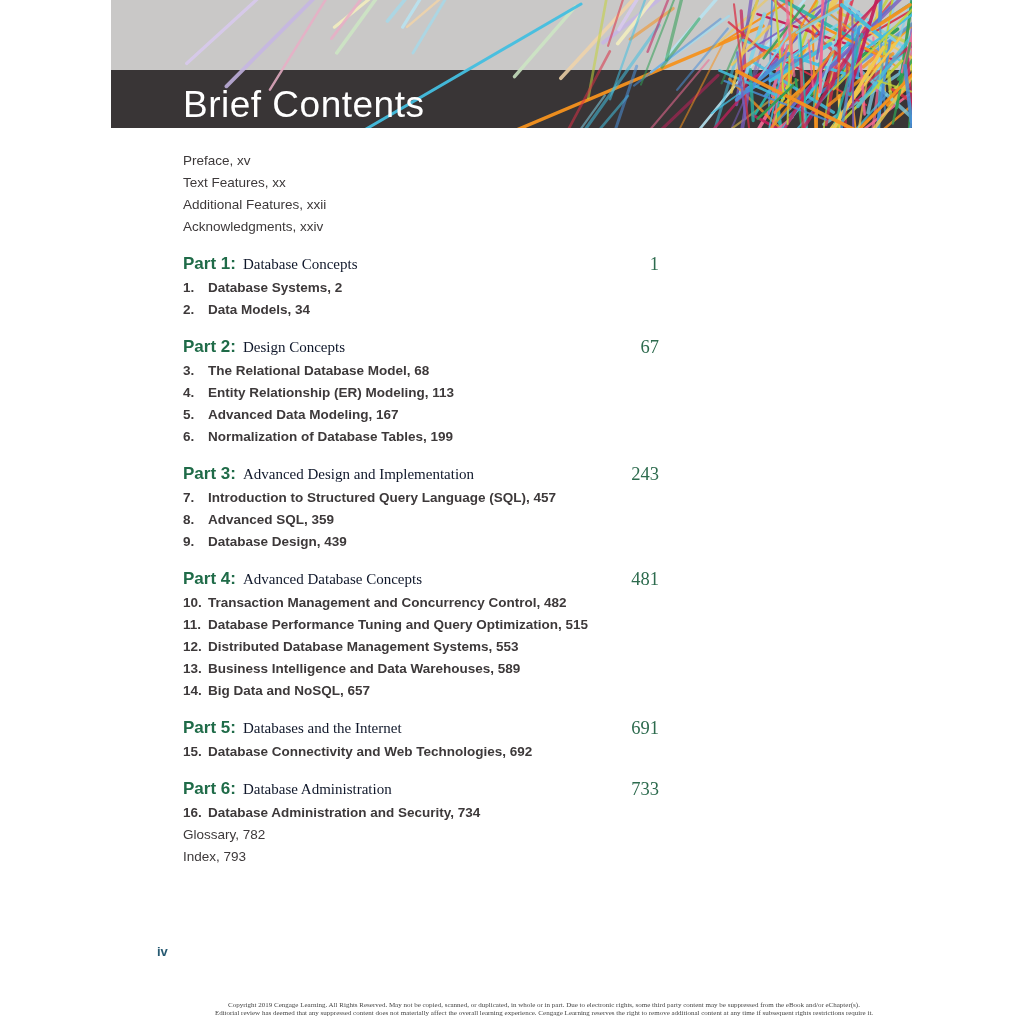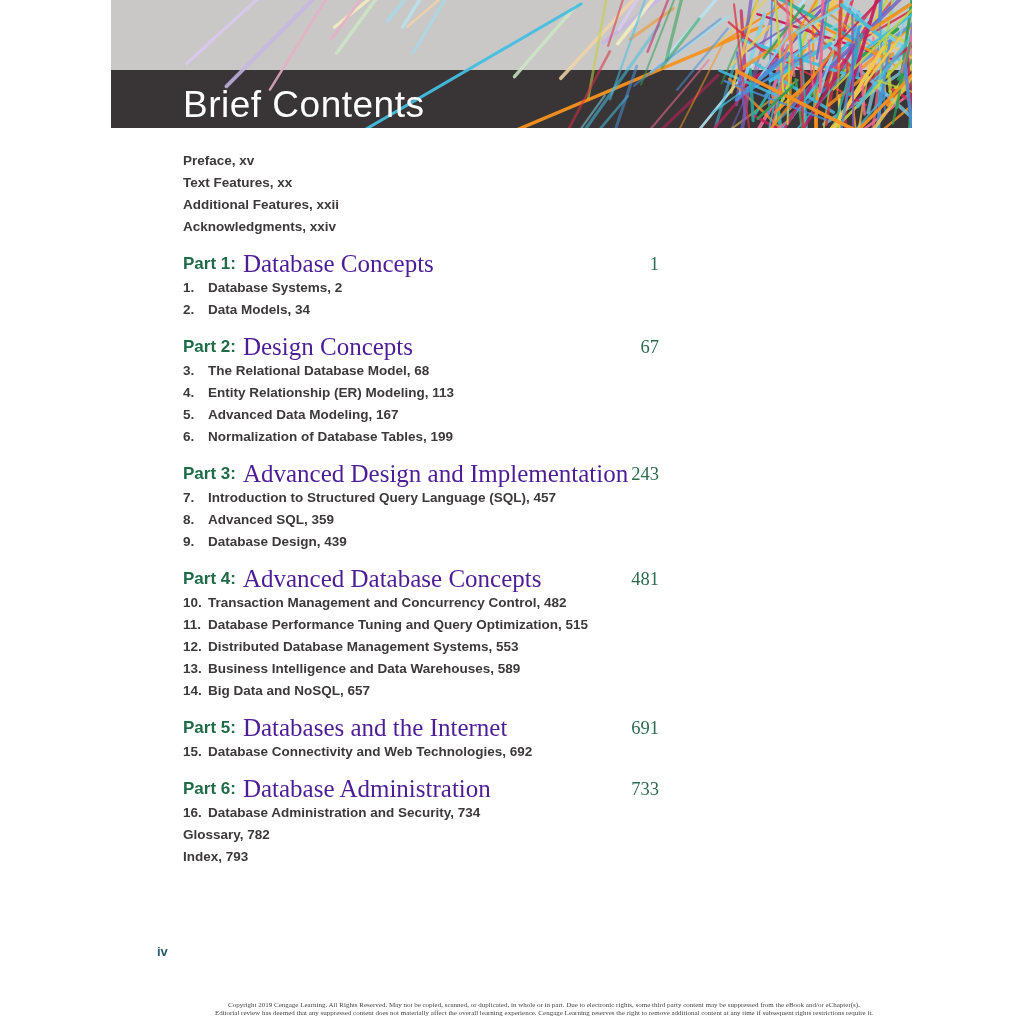--- a/index.html
+++ b/index.html
@@ -5,24 +5,24 @@
   html,body{margin:0;padding:0;background:#ffffff;}
   .page{position:relative;width:1024px;height:1024px;background:#ffffff;overflow:hidden;
         font-family:"Liberation Sans", sans-serif;}
   
   .header-art{position:absolute;left:111px;top:0;width:801px;height:128px;}
   .header-art svg{display:block;}
   .banner-title{position:absolute;left:183px;top:86px;color:#ffffff;font-size:37px;
                 font-weight:400;letter-spacing:.5px;line-height:1;z-index:3;}
   
   .content{position:absolute;left:183px;top:150px;width:476px;color:#3d393a;}
-  .fm-item,.bm-item{line-height:22px;font-size:13.5px;font-weight:700;}
+  .fm-item,.bm-item{line-height:22px;font-size:13.5px;font-weight:400;}
   .part-head{display:flex;align-items:center;line-height:26px;margin-top:13px;}
   .part-label{font-weight:700;font-size:17px;color:#1f6b48;white-space:pre;}
-  .part-title{font-family:"Liberation Serif", serif;font-size:25px;color:#4c1d95;
+  .part-title{font-family:"Liberation Serif", serif;font-size:15px;color:#0f172a;
               margin-left:7px;flex:1;}
   .part-page{font-family:"Liberation Serif", serif;font-size:18.5px;color:#2d6b4e;}
   .chap{display:flex;line-height:22px;font-size:13.5px;font-weight:600;}
   .chap .num{width:25px;flex:none;}
   .chap .ttl{flex:1;}
   
   .folio{position:absolute;left:157px;top:944px;font-size:13px;font-weight:700;color:#275a72;}
   .copyright{position:absolute;left:0;top:1001px;width:1024px;text-align:center;
              font-family:"Liberation Serif", serif;font-size:7px;line-height:8px;color:#454545;padding-left:32px;}
 </style>

